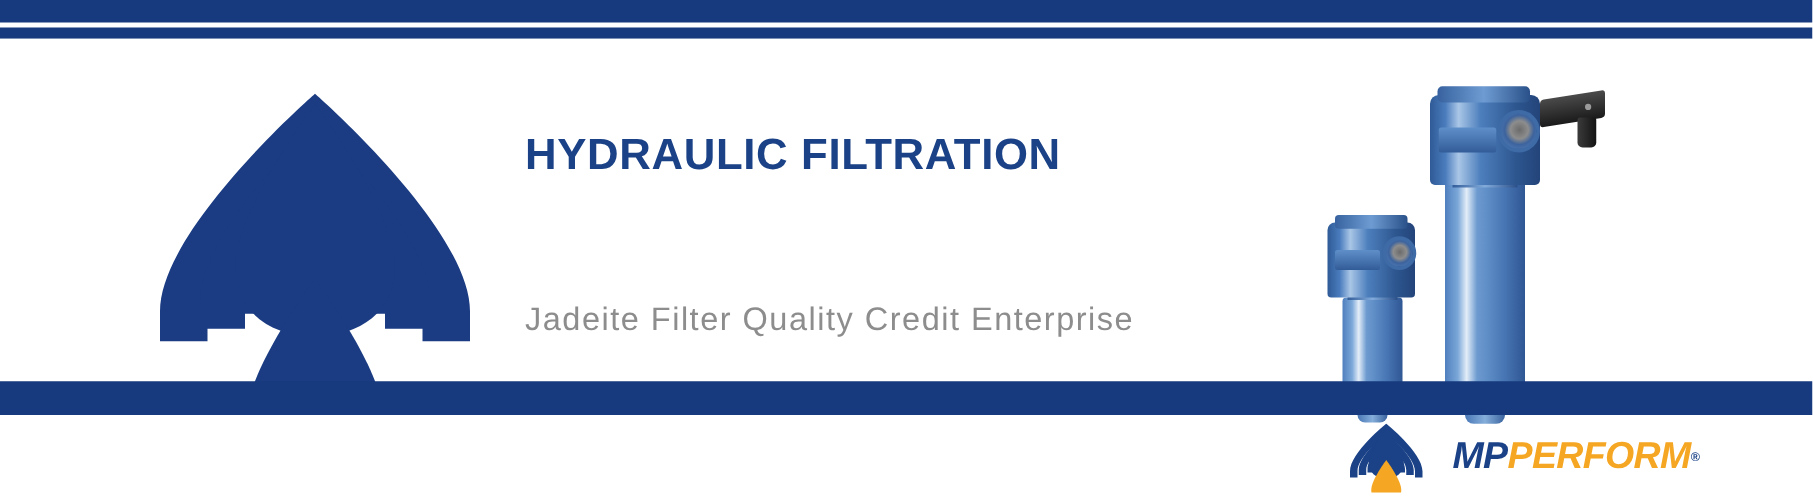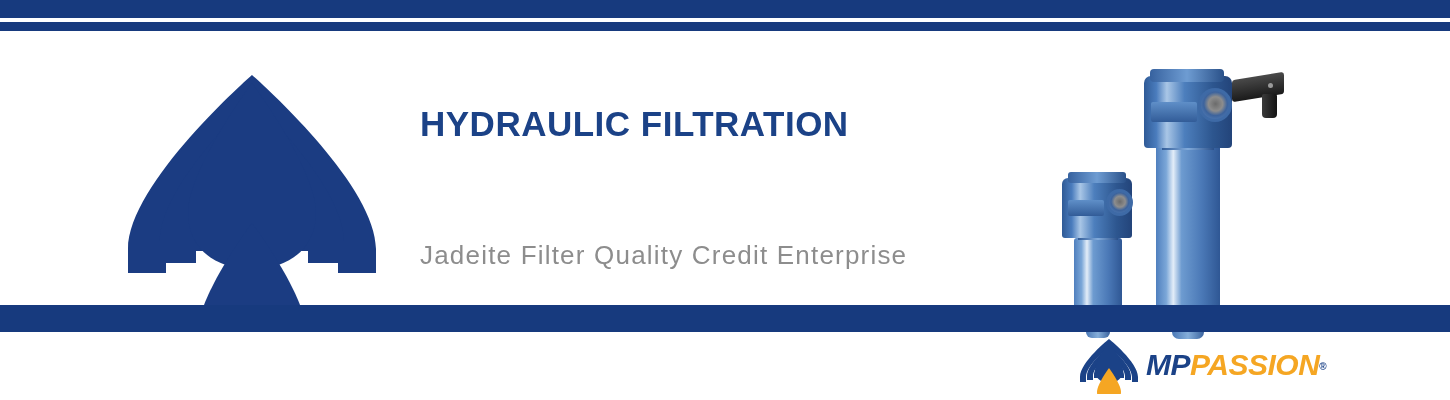--- a/index.html
+++ b/index.html
@@ -180,21 +180,21 @@
   #brand-logo{
     position:absolute; left:1078px; top:338px;
     display:flex; align-items:center; gap:6px;
   }
   #brand-mark{ width:62px; height:56px; display:block; }
   #brand-wordmark{
     display:flex; align-items:flex-start;
     font-size:30px; font-weight:bold; font-style:italic;
     letter-spacing:-0.5px; line-height:30px;
   }
-  #brand-mp{ color:#1b4287; }
+  #brand-mp{ color:#1b4287;margin-left:16px; }
   #brand-filtri{ color:#f5a623; }
   #brand-tm{ font-size:10px; color:#1b4287; font-style:normal; margin-top:2px; }
 </style>
 </head>
 <body>
 
 <div id="top-bar-primary"></div>
 <div id="top-bar-secondary"></div>
 
 <div id="banner-main">
@@ -265,16 +265,16 @@
     <g fill="#1b4287">
       <path d="M31 1 C31 1, 2 24, 2 39 L2 44 L8 44 L8 39 C8 27, 31 9, 31 9 C31 9, 54 27, 54 39 L54 44 L60 44 L60 39 C60 24, 31 1, 31 1 Z"></path>
       <path d="M31 8 C31 8, 9 26, 9 38 L9 42 L15 42 L15 38 C15 29, 31 16, 31 16 C31 16, 47 29, 47 38 L47 42 L53 42 L53 38 C53 26, 31 8, 31 8 Z"></path>
       <path d="M31 15 C31 15, 16 28, 16 37 L16 40 L22 40 L22 37 C22 31, 31 23, 31 23 C31 23, 40 31, 40 37 L40 40 L46 40 L46 37 C46 28, 31 15, 31 15 Z"></path>
       <path d="M31 4 C31 4, 17 23, 17 32 C17 40, 23 45, 31 45 C39 45, 45 40, 45 32 C45 23, 31 4, 31 4 Z"></path>
     </g>
     <path d="M31 30 C31 30, 19 46, 19 54 C19 61, 24 65, 31 65 C38 65, 43 61, 43 54 C43 46, 31 30, 31 30 Z" fill="#f5a623"></path>
   </svg>
   <div id="brand-wordmark">
     <span id="brand-mp">MP</span>
-    <span id="brand-filtri">PASSION</span>
+    <span id="brand-filtri">PERFORM</span>
     <span id="brand-tm">®</span>
   </div>
 </div>
 
 </body></html>

